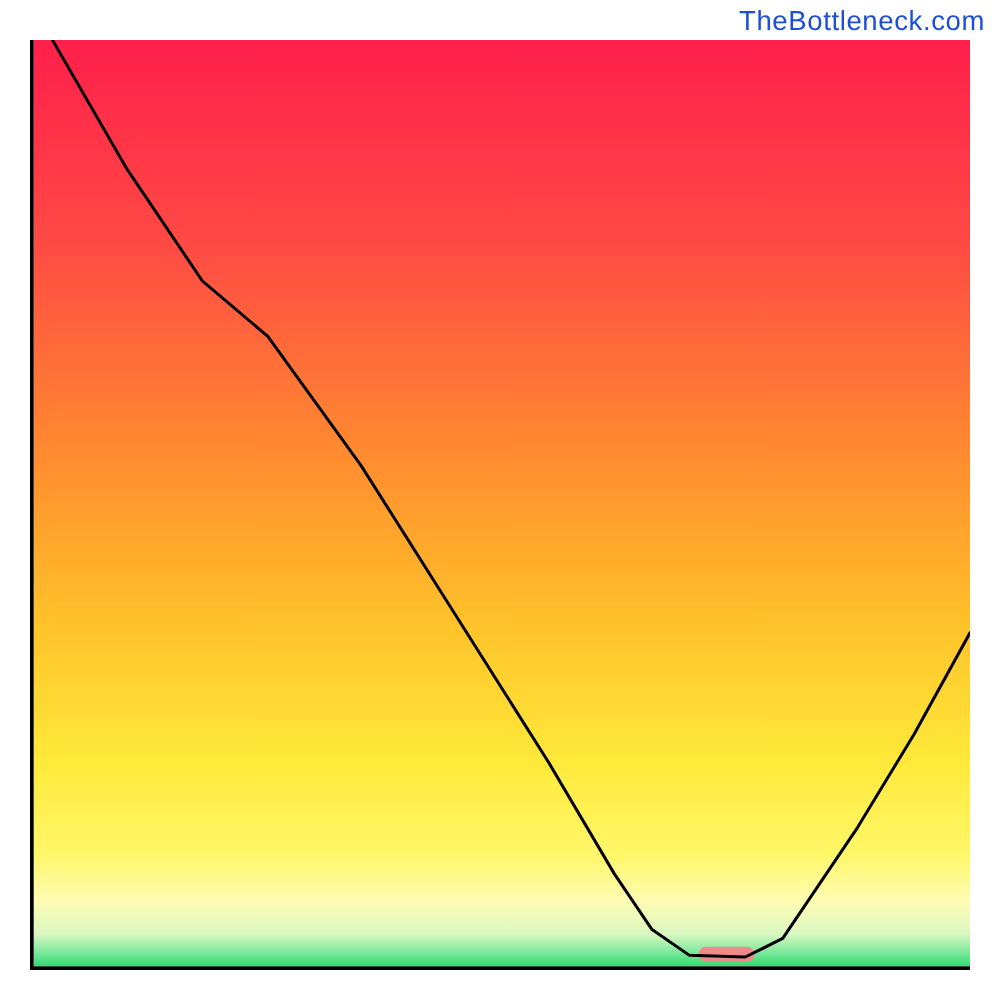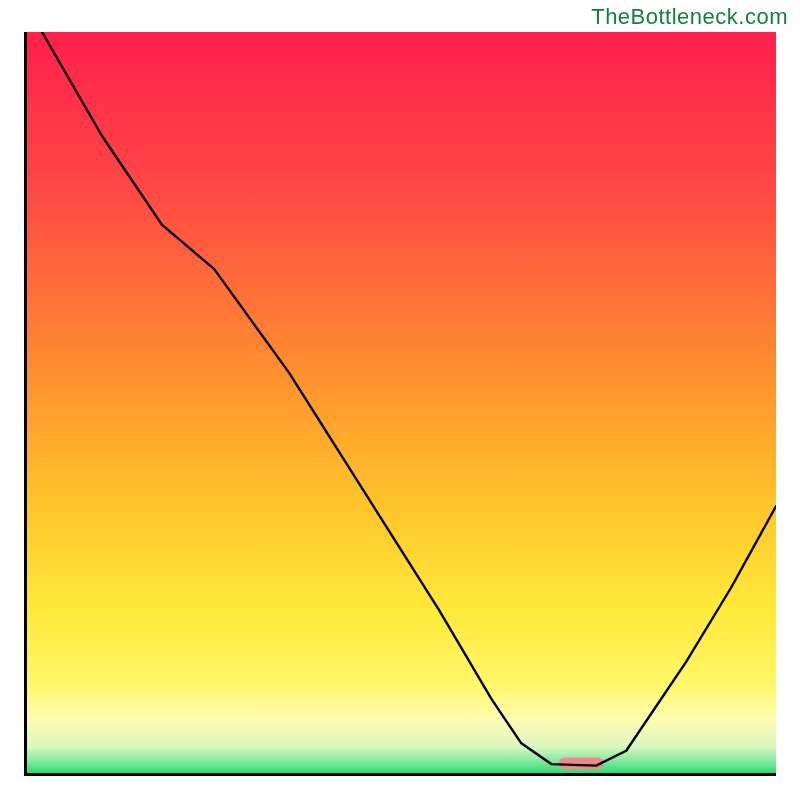--- a/index.html
+++ b/index.html
@@ -14,21 +14,21 @@
   .frame {
     position: relative;
     width: 800px;
     height: 800px;
     box-sizing: border-box;
   }
   .watermark {
     position: absolute;
     top: 4px;
     right: 12px;
-    color: #15803d;
+    color: #1d4ed8;
     font-size: 22px;
     font-weight: 400;
     letter-spacing: 0.5px;
     text-align: right;
   }
   .plot-area {
     position: absolute;
     top: 32px;
     left: 24px;
     width: 752px;

